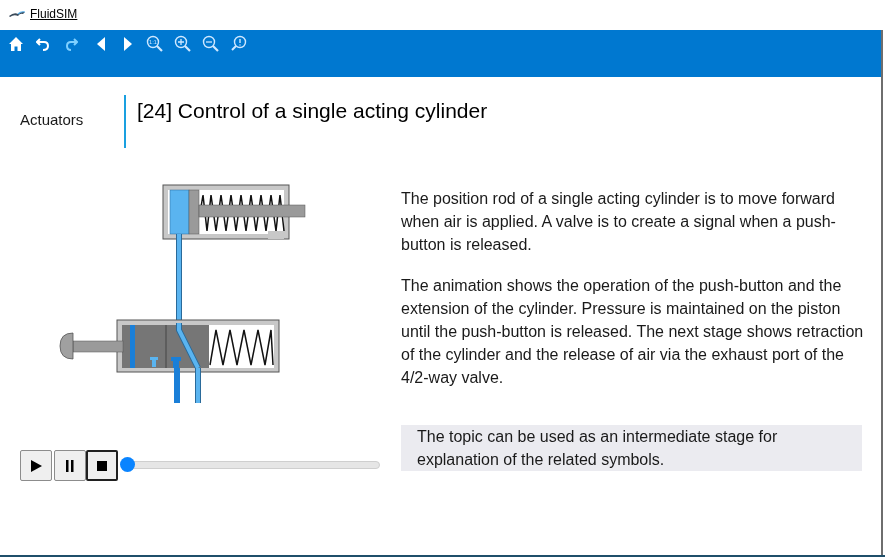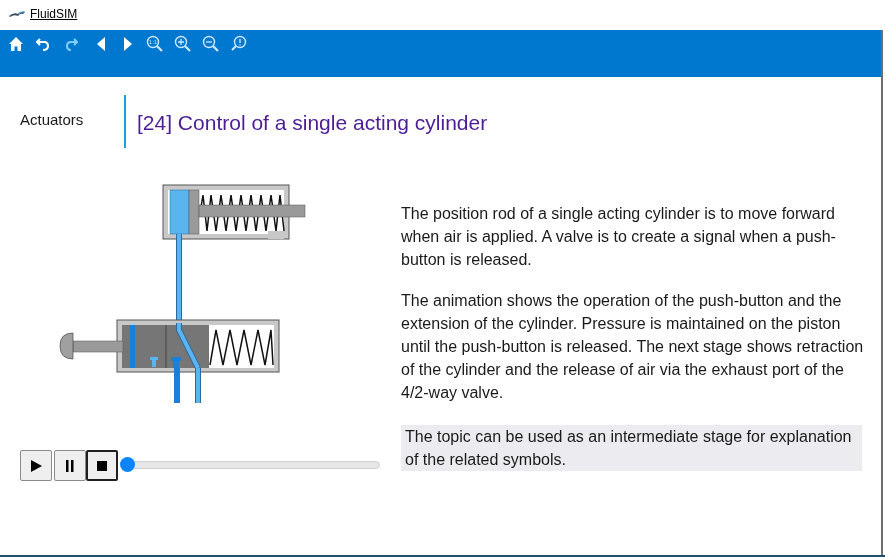--- a/index.html
+++ b/index.html
@@ -9,26 +9,26 @@
   .titlebar .app-icon { position:absolute; left:9px; top:9px; width:16px; height:10px; }
   .titlebar .app-title { position:absolute; left:30px; top:7px; font-size:12px; color:#000;text-decoration:underline; }
   .toolbar { position:absolute; left:0; top:30px; width:882px; height:47px; background:#0078d0; }
   .right-border { position:absolute; left:881px; top:30px; width:2px; height:527px; background:#6e6e6e; }
   .bottom-border { position:absolute; left:0; top:555px; width:885px; height:2px; background:#1f4f6a; }
   .tb-btn { position:absolute; top:3px; width:22px; height:22px; display:flex; align-items:center; justify-content:center; cursor:pointer; }
   .tb-btn svg { display:block; }
   .header { position:absolute; left:0; top:95px; height:53px; width:880px; }
   .header .category { position:absolute; left:20px; top:16px; font-size:15px; color:#1a1a1a; }
   .header .divider { position:absolute; left:124px; top:0; width:2px; height:53px; background:#1aa0e0; }
-  .header .topic { position:absolute; left:137px; top:16px; font-size:21px; color:#4c1d95; }
+  .header .topic { position:absolute; left:137px; top:4px; font-size:21px; color:#000000; }
   .diagram { position:absolute; left:40px; top:175px; width:300px; height:230px; }
   .desc { position:absolute; left:401px; top:186px; width:465px; font-size:16px; line-height:23px; color:#1a1a1a; }
-  .desc p { margin:16px 0 18px 0; }
+  .desc p { margin:1px 0 18px 0; }
   .note { position:absolute; left:401px; top:425px; width:461px; height:46px; background:#ebebf0; font-size:16px; line-height:23px; color:#1a1a1a; }
-  .note span { display:block; padding-left:4px; }
+  .note span { display:block; padding-left:16px; }
   .controls { position:absolute; left:20px; top:450px; height:33px; }
   .ctl-btn { position:absolute; top:0; width:32px; height:31px; background:#efefef; border:1px solid #8c8c8c; border-radius:2px; display:flex; align-items:center; justify-content:center; cursor:pointer; box-sizing:border-box; }
   .ctl-btn.active { border:2px solid #202020; }
   .slider-track { position:absolute; left:105px; top:11px; width:253px; height:6px; background:#e6e6e6; border:1px solid #cfcfcf; border-radius:4px; cursor:pointer; }
   .slider-thumb { position:absolute; left:100px; top:7px; width:15px; height:15px; border-radius:50%; background:#0a84ff; cursor:pointer; }
 </style>
 </head>
 <body>
 
 <div class="titlebar">

